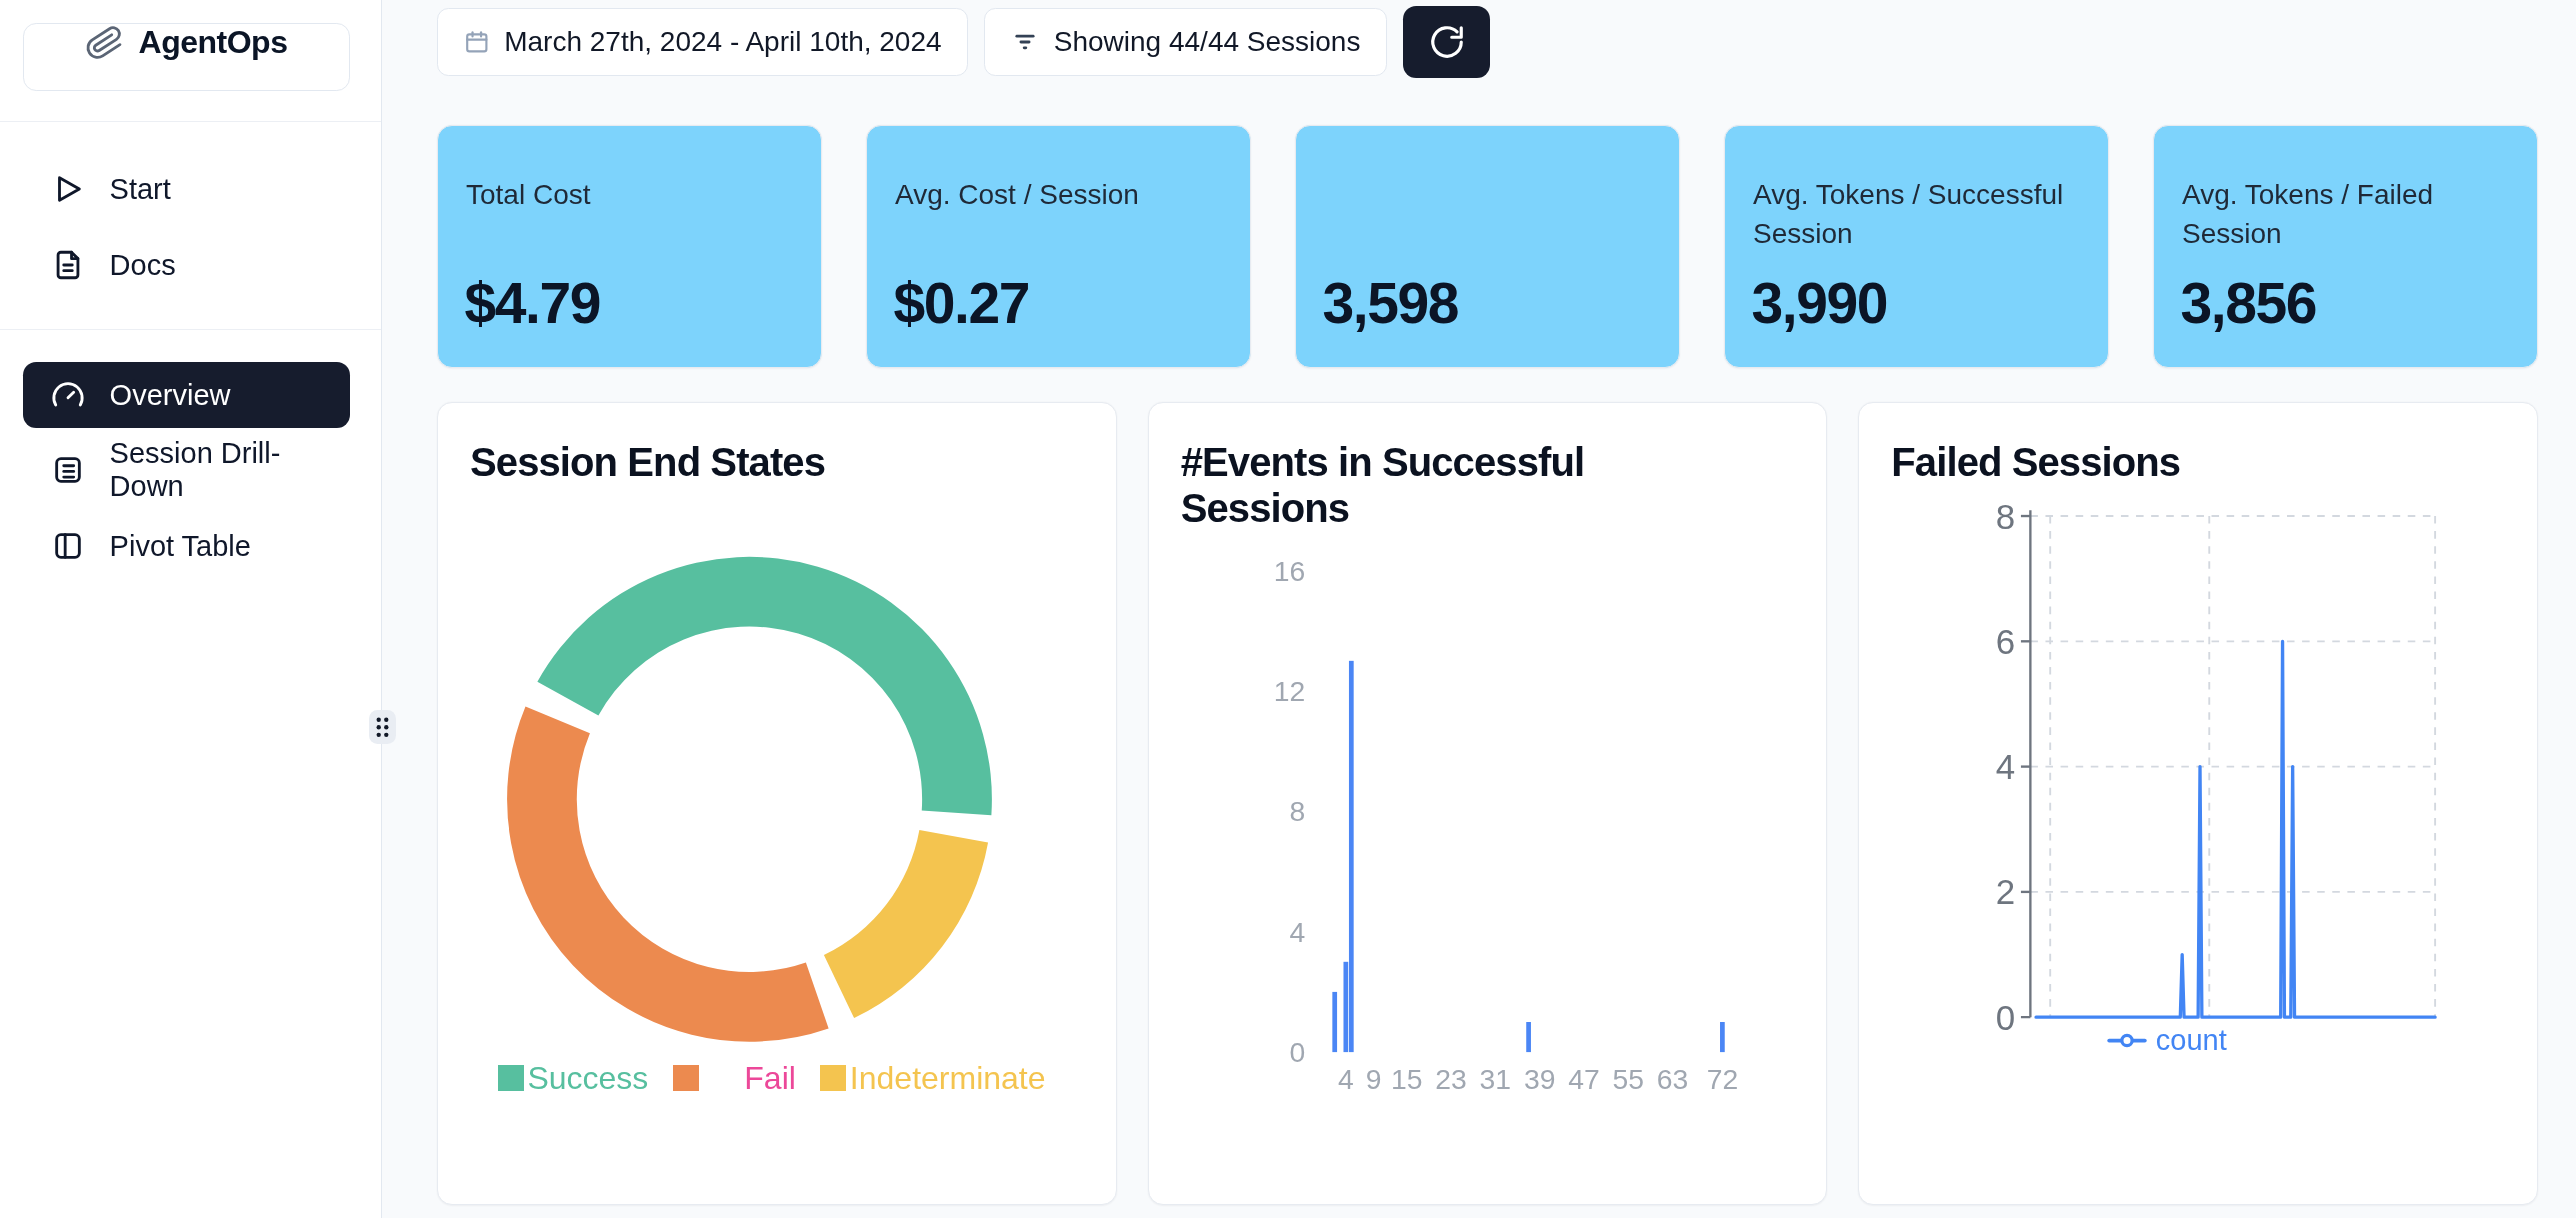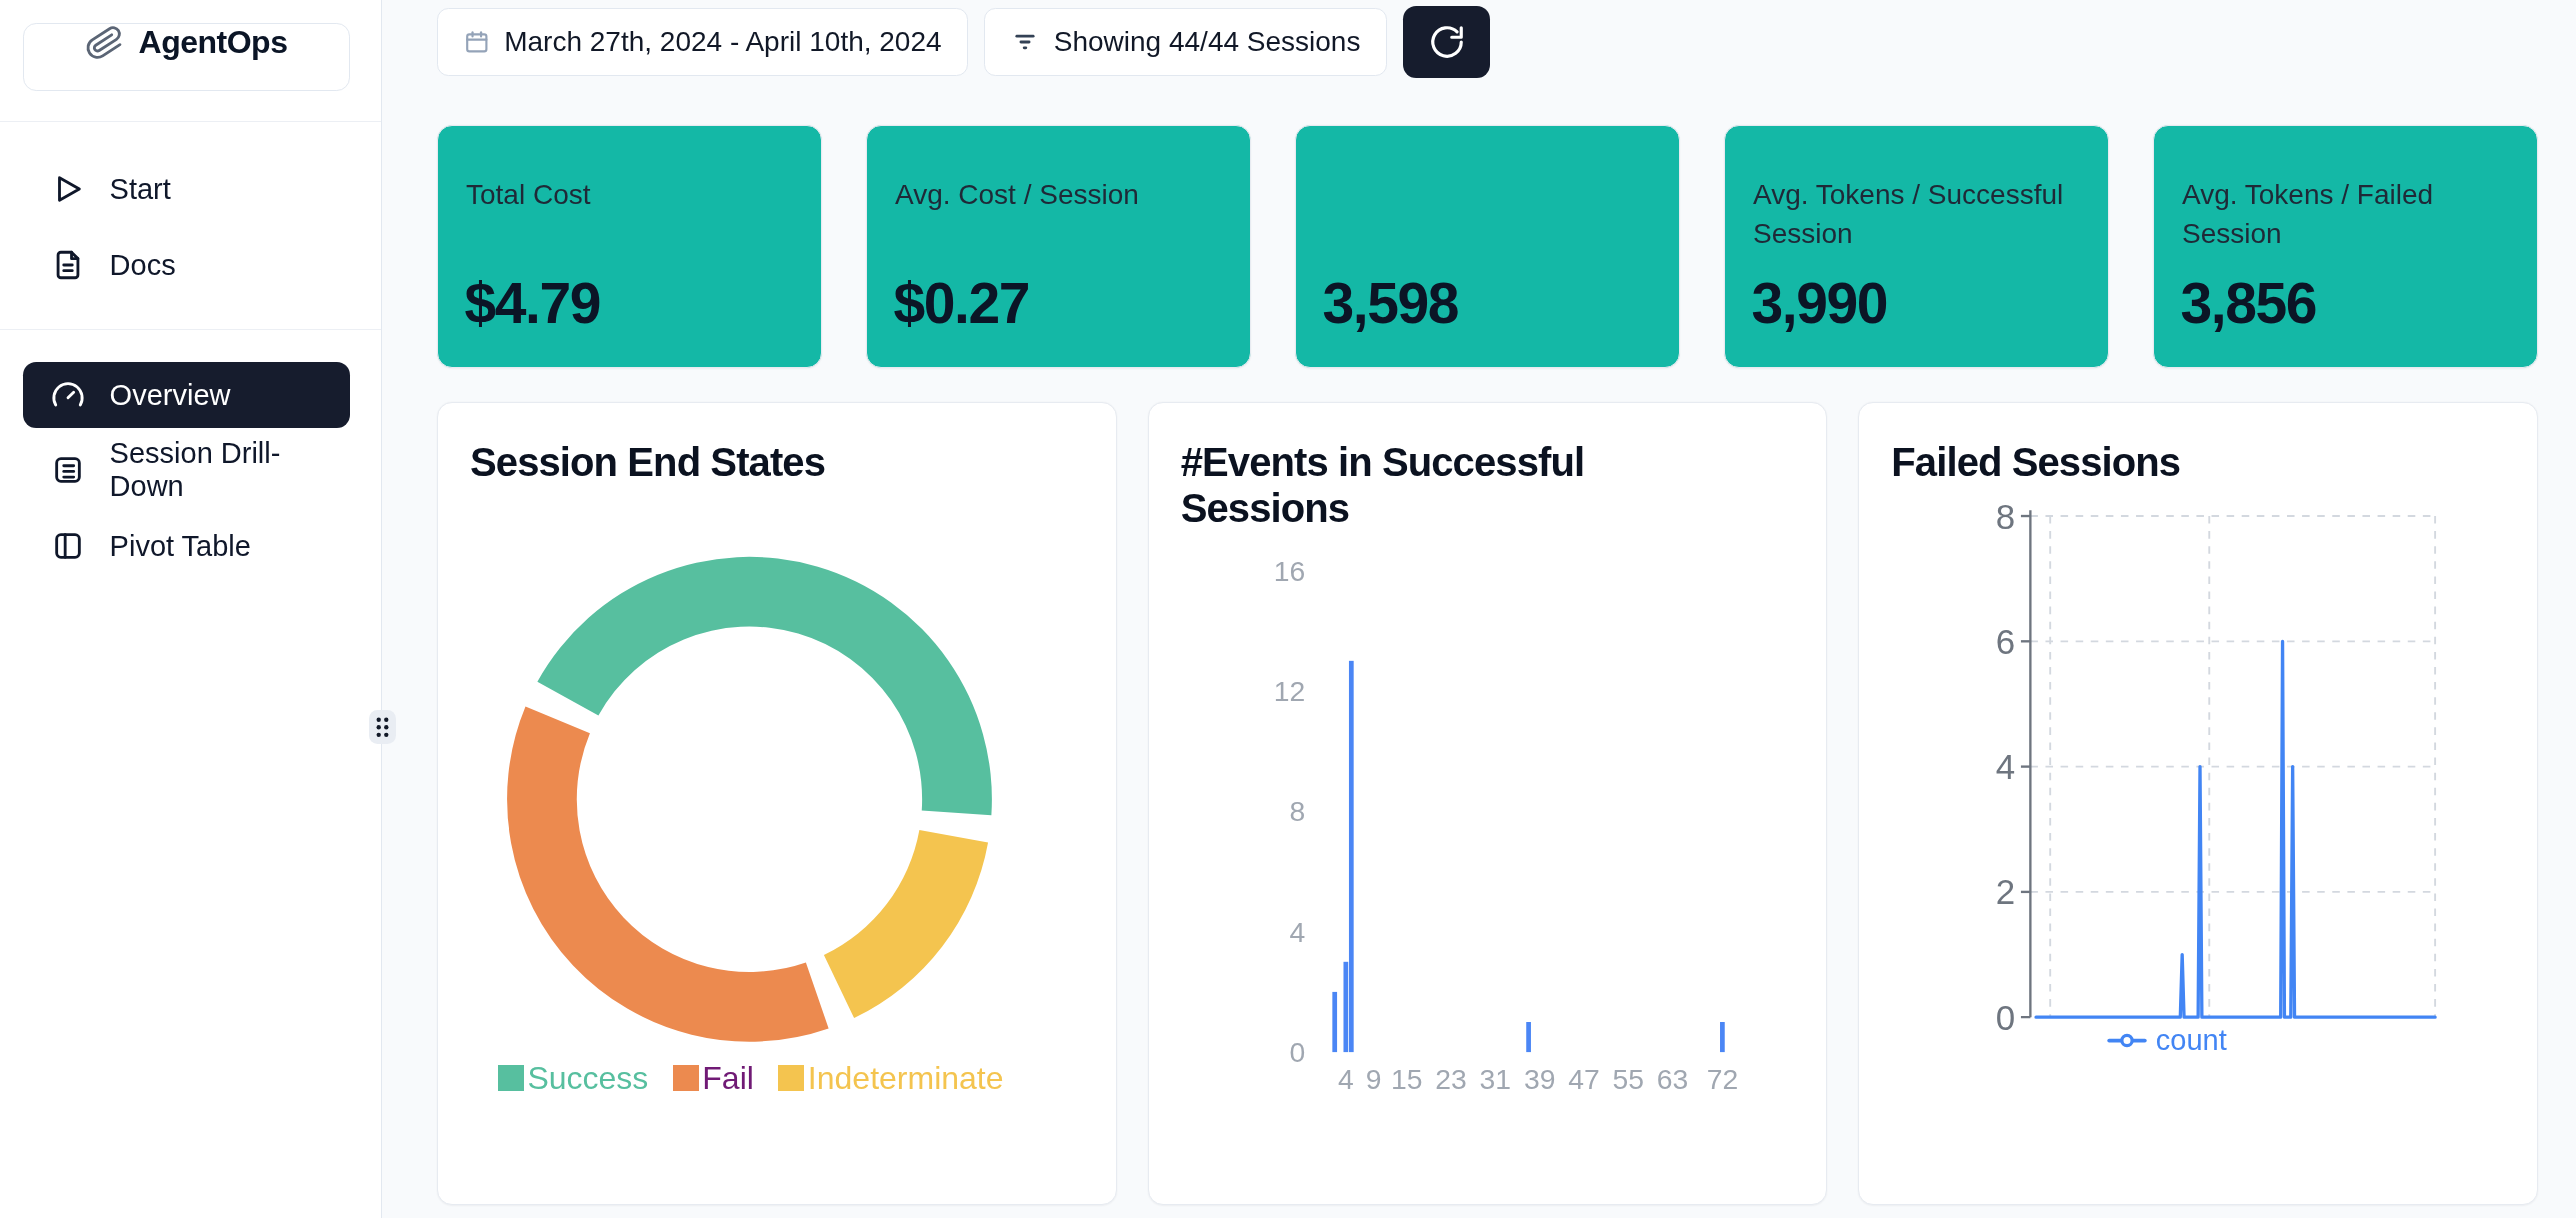--- a/index.html
+++ b/index.html
@@ -23,21 +23,21 @@
   
   .main{position:absolute;left:384px;top:0;right:0;bottom:0;padding:7.6px 38px 0 53px}
   .toolbar{display:flex;align-items:flex-start;gap:16px;height:72px}
   .btn{display:flex;align-items:center;gap:15px;height:68px;background:#fff;border:1.9px solid #e2e8f0;border-radius:11.4px;
        padding:0 25.6px;font-size:28px;color:#111827;cursor:pointer;white-space:nowrap}
   .btn svg{flex:none}
   .refresh-btn{width:87px;height:72px;margin-top:-1.9px;border-radius:13.2px;background:#161c2d;border:none;
                display:flex;align-items:center;justify-content:center;cursor:pointer}
 
   .stats{display:grid;grid-template-columns:repeat(5,1fr);gap:44px;margin-top:45px;height:243px}
-  .stat-card{position:relative;background:#14b8a6;border:1.9px solid #e7ebf1;border-radius:15px;box-shadow:0 0.9px 1.9px rgba(15,23,42,.05)}
+  .stat-card{position:relative;background:#7dd3fc;border:1.9px solid #e7ebf1;border-radius:15px;box-shadow:0 0.9px 1.9px rgba(15,23,42,.05)}
   .stat-label{position:absolute;left:28px;top:49px;right:21px;font-size:28px;line-height:39px;color:#1f2937}
   .stat-value{position:absolute;left:26.5px;top:144px;font-size:57px;font-weight:700;letter-spacing:-1.4px;color:#0b1526}
 
   .charts{display:grid;grid-template-columns:repeat(3,1fr);gap:31px;margin-top:34px;height:803px}
   .chart-card{position:relative;background:#fff;border:1.9px solid #e7ebf1;border-radius:15px;overflow:hidden;box-shadow:0 0.9px 1.9px rgba(15,23,42,.05)}
   .chart-title{position:absolute;left:32px;top:36px;right:38px;font-size:40px;font-weight:700;letter-spacing:-0.9px;line-height:46px;color:#0b1220}
   svg.chart{position:absolute;left:0;top:0;width:100%;height:100%}
 
   .legend-row{position:absolute;left:60px;top:657px;display:flex;align-items:flex-end;gap:24.6px}
   .legend-item{display:flex;align-items:center;gap:3.8px;font-size:32px;cursor:pointer}
@@ -178,21 +178,21 @@
           <path d="M 580.9 465.8 A 257 257 0 0 1 438.9 651.9 L 406.9 585.1 A 183 183 0 0 0 508.1 452.6 Z" fill="#f4c44f"></path>
           <path d="M 411.9 662.9 A 257 257 0 0 1 90.6 321.7 L 158.9 350.0 A 183 183 0 0 0 387.8 593.0 Z" fill="#ec8a4f"></path>
         </svg>
       <div class="legend-row" id="donut-legend">
         <div class="legend-item">
           <span class="swatch" style="background: rgb(87, 191, 159);"></span>
           <span class="legend-label" style="color: rgb(87, 191, 159);">Success</span>
         </div>
         <div class="legend-item">
           <span class="swatch" style="background: rgb(236, 138, 79);"></span>
-          <span class="legend-label" style="color: #701a75;">Fail</span>
+          <span class="legend-label" style="color: #ec4899; margin-left: 42px;">Fail</span>
         </div>
         <div class="legend-item">
           <span class="swatch" style="background: rgb(244, 196, 79);"></span>
           <span class="legend-label" style="color: rgb(244, 196, 79);">Indeterminate</span>
         </div>
       </div>
     </div>
 
     <div class="chart-card">
       <div class="chart-title" style="max-width:568px">#Events in Successful Sessions</div>

